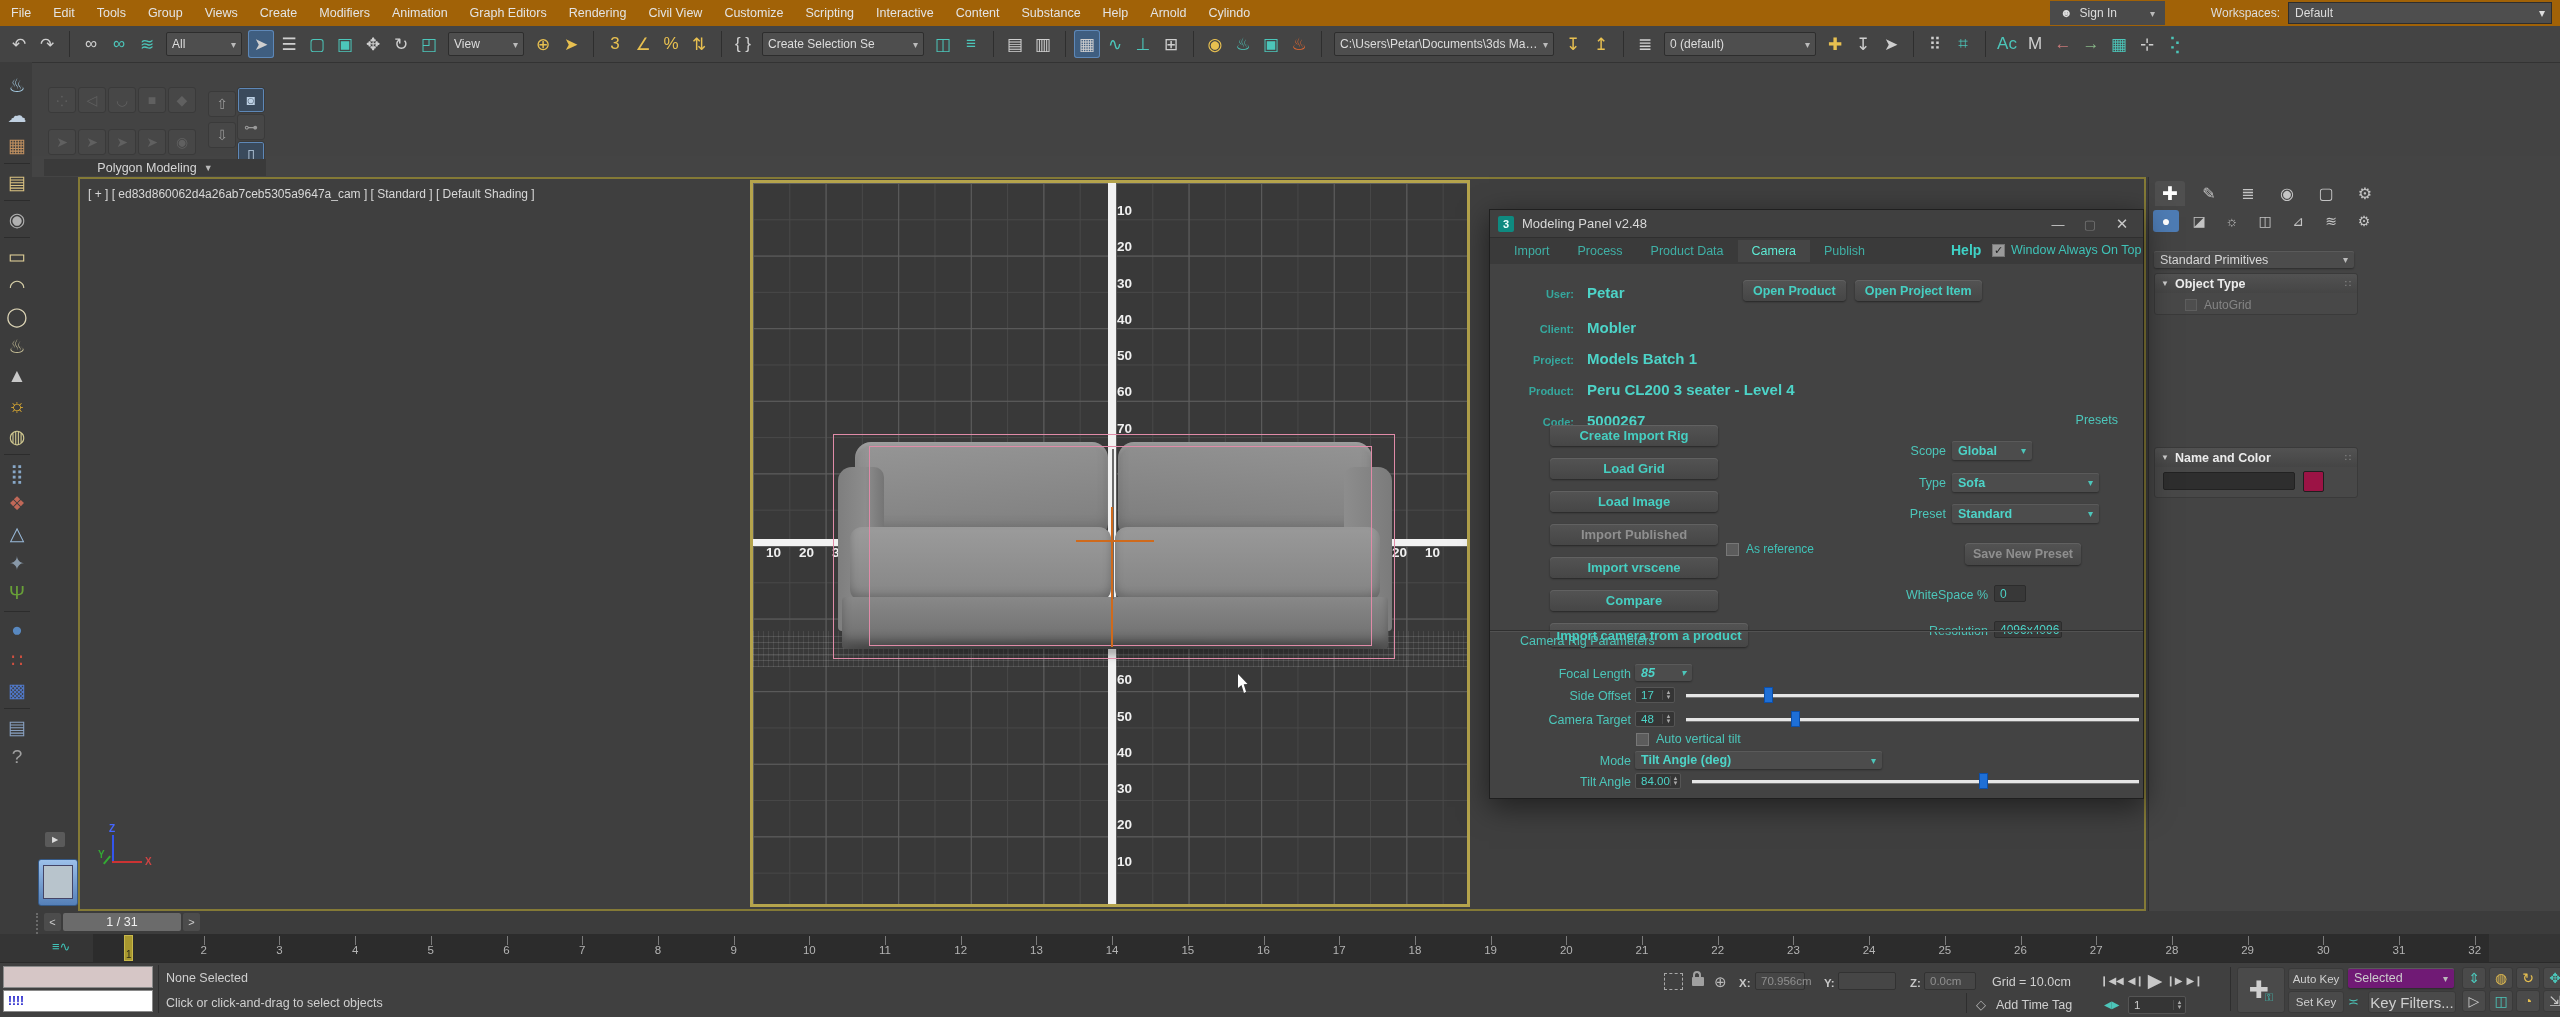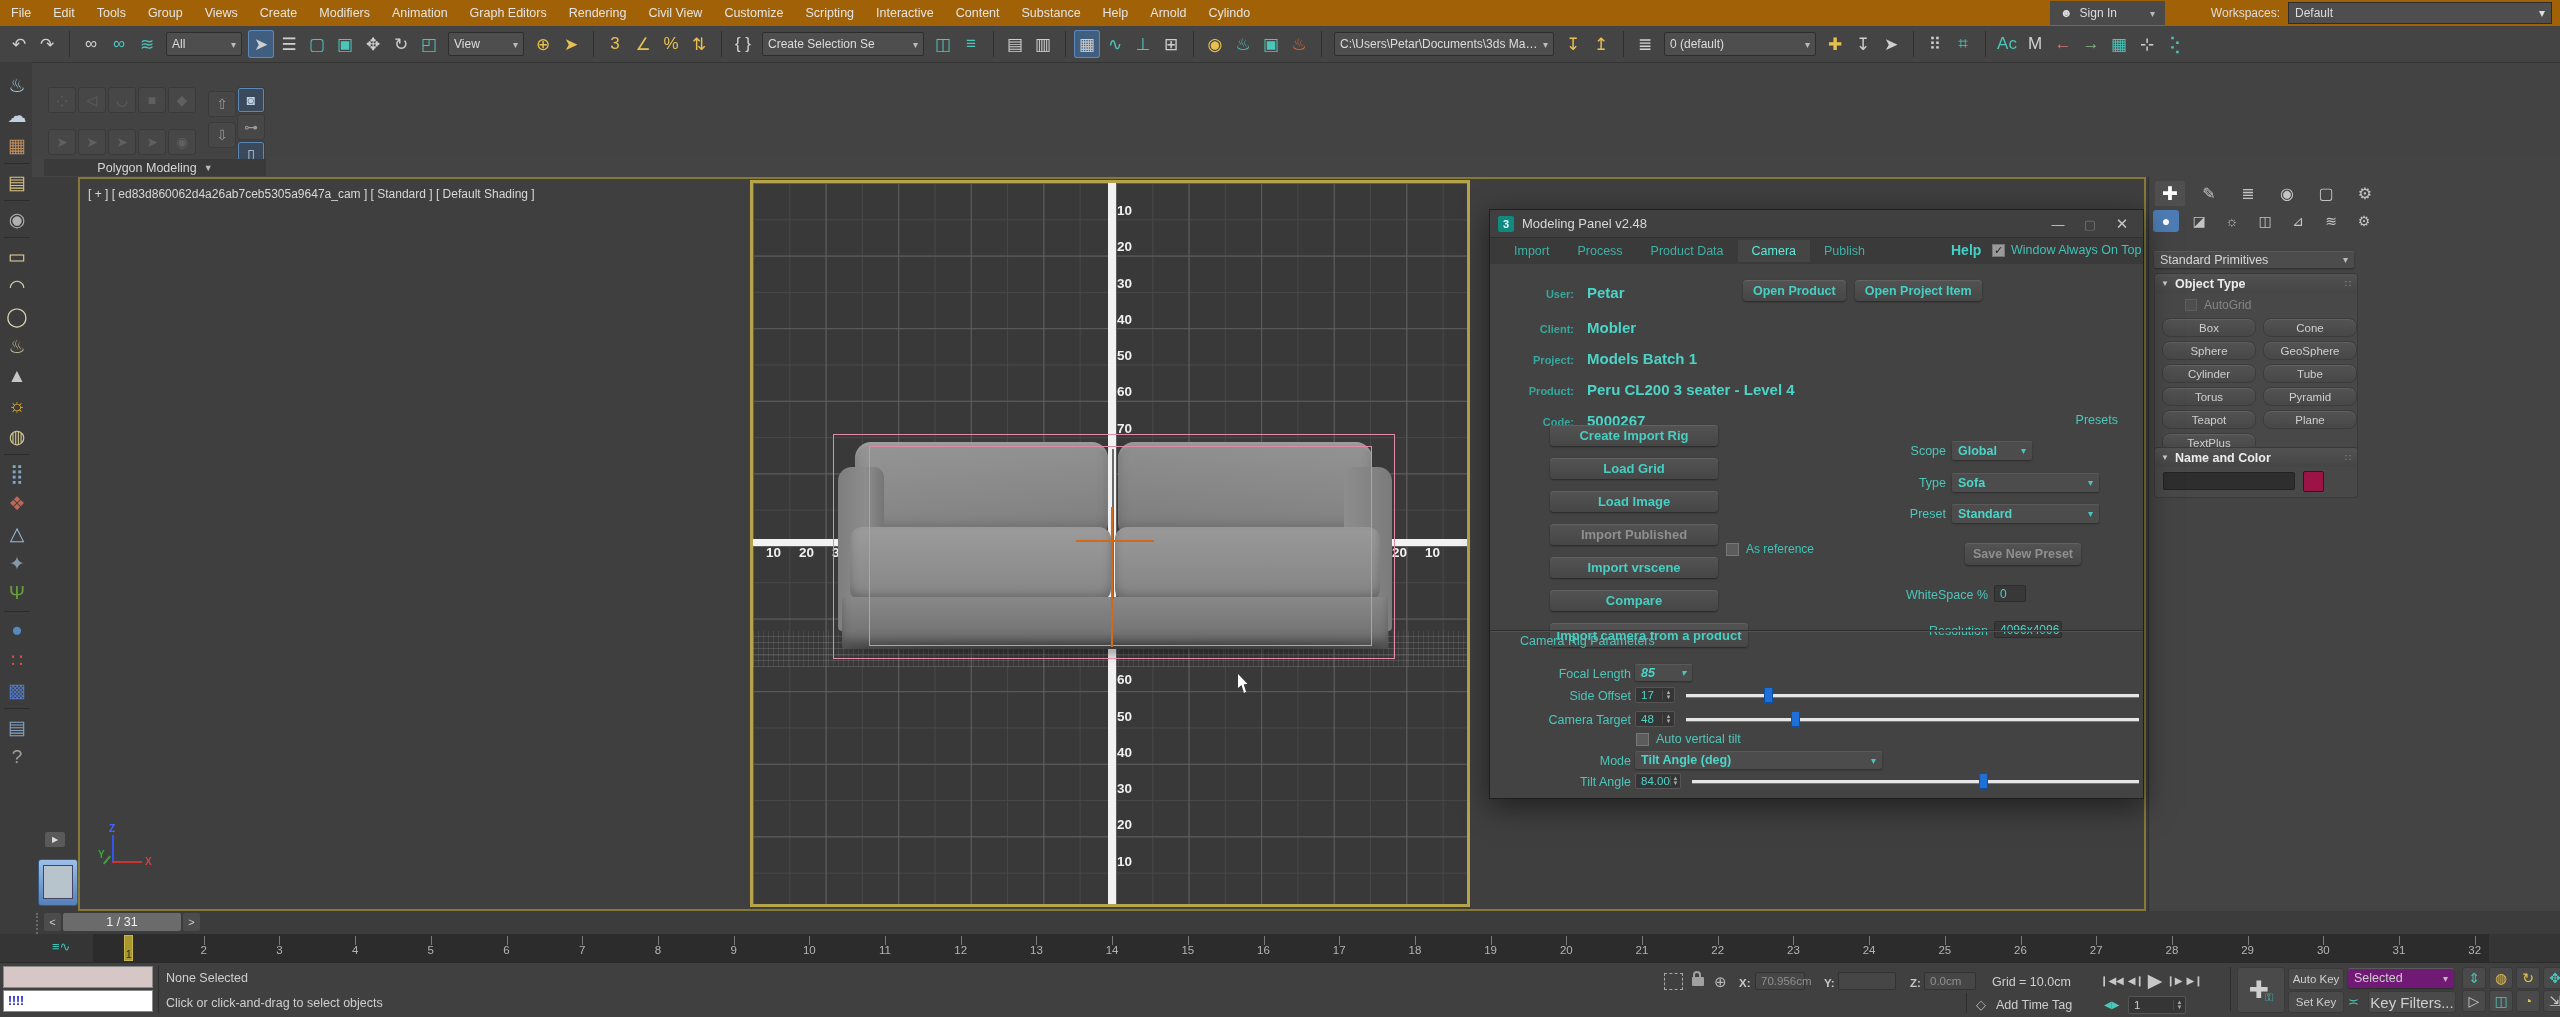--- a/index.html
+++ b/index.html
@@ -564,33 +564,20 @@
     <div class="rollout" style="top:96px;">
       <div class="ro-head">
         <span class="arrow">▼</span>
         <span class="t">Object Type</span>
         <span class="grip">∷</span>
       </div>
       <div id="autogrid-row">
         <span class="cb"></span>
         <span>AutoGrid</span>
       </div>
-      <div id="objgrid">
-          <div class="objb">Box</div>
-          <div class="objb">Cone</div>
-          <div class="objb">Sphere</div>
-          <div class="objb">GeoSphere</div>
-          <div class="objb">Cylinder</div>
-          <div class="objb">Tube</div>
-          <div class="objb">Torus</div>
-          <div class="objb">Pyramid</div>
-          <div class="objb">Teapot</div>
-          <div class="objb">Plane</div>
-          <div class="objb">TextPlus</div>
-        </div>
     </div>
 
     <div class="rollout" style="top:270px;">
       <div class="ro-head">
         <span class="arrow">▼</span>
         <span class="t">Name and Color</span>
         <span class="grip">∷</span>
       </div>
       <div id="nc-body">
         <div id="nc-input"></div>

